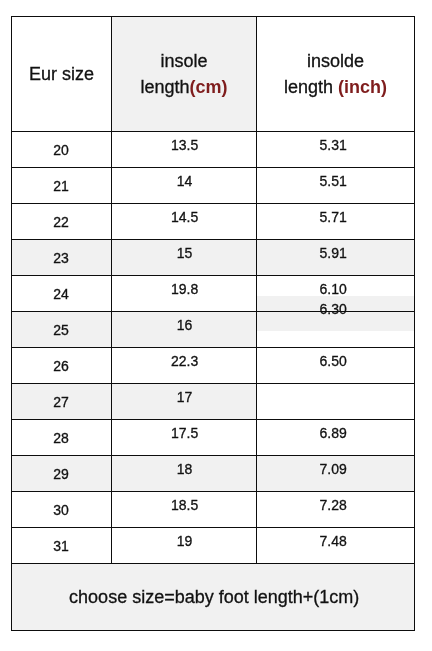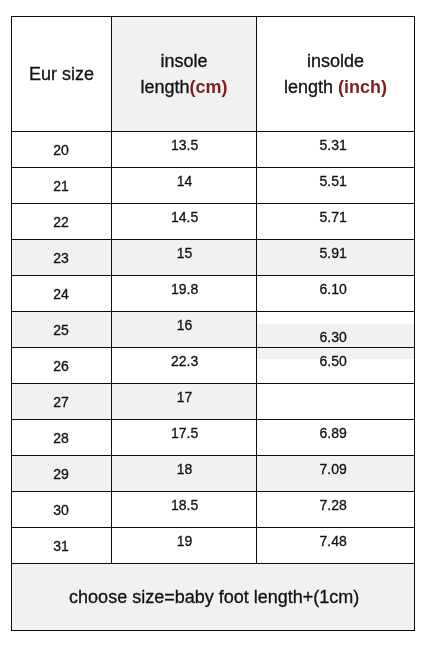--- a/index.html
+++ b/index.html
@@ -134,21 +134,21 @@
     <div class="cell col-inch row-data" style="top: 260px;">
       <span class="txt">6.10</span>
     </div>
 
     <div class="cell col-eur row-data shaded" style="top: 296px;">
       <span class="txt">25</span>
     </div>
     <div class="cell col-cm row-data shaded" style="top: 296px;">
       <span class="txt">16</span>
     </div>
-    <div class="cell col-inch row-data shaded" style="top: 308px;">
+    <div class="cell col-inch row-data shaded" style="top: 280px;">
       <span class="txt">6.30</span>
     </div>
 
     <div class="cell col-eur row-data" style="top: 332px;">
       <span class="txt">26</span>
     </div>
     <div class="cell col-cm row-data" style="top: 332px;">
       <span class="txt">22.3</span>
     </div>
     <div class="cell col-inch row-data" style="top: 332px;">

